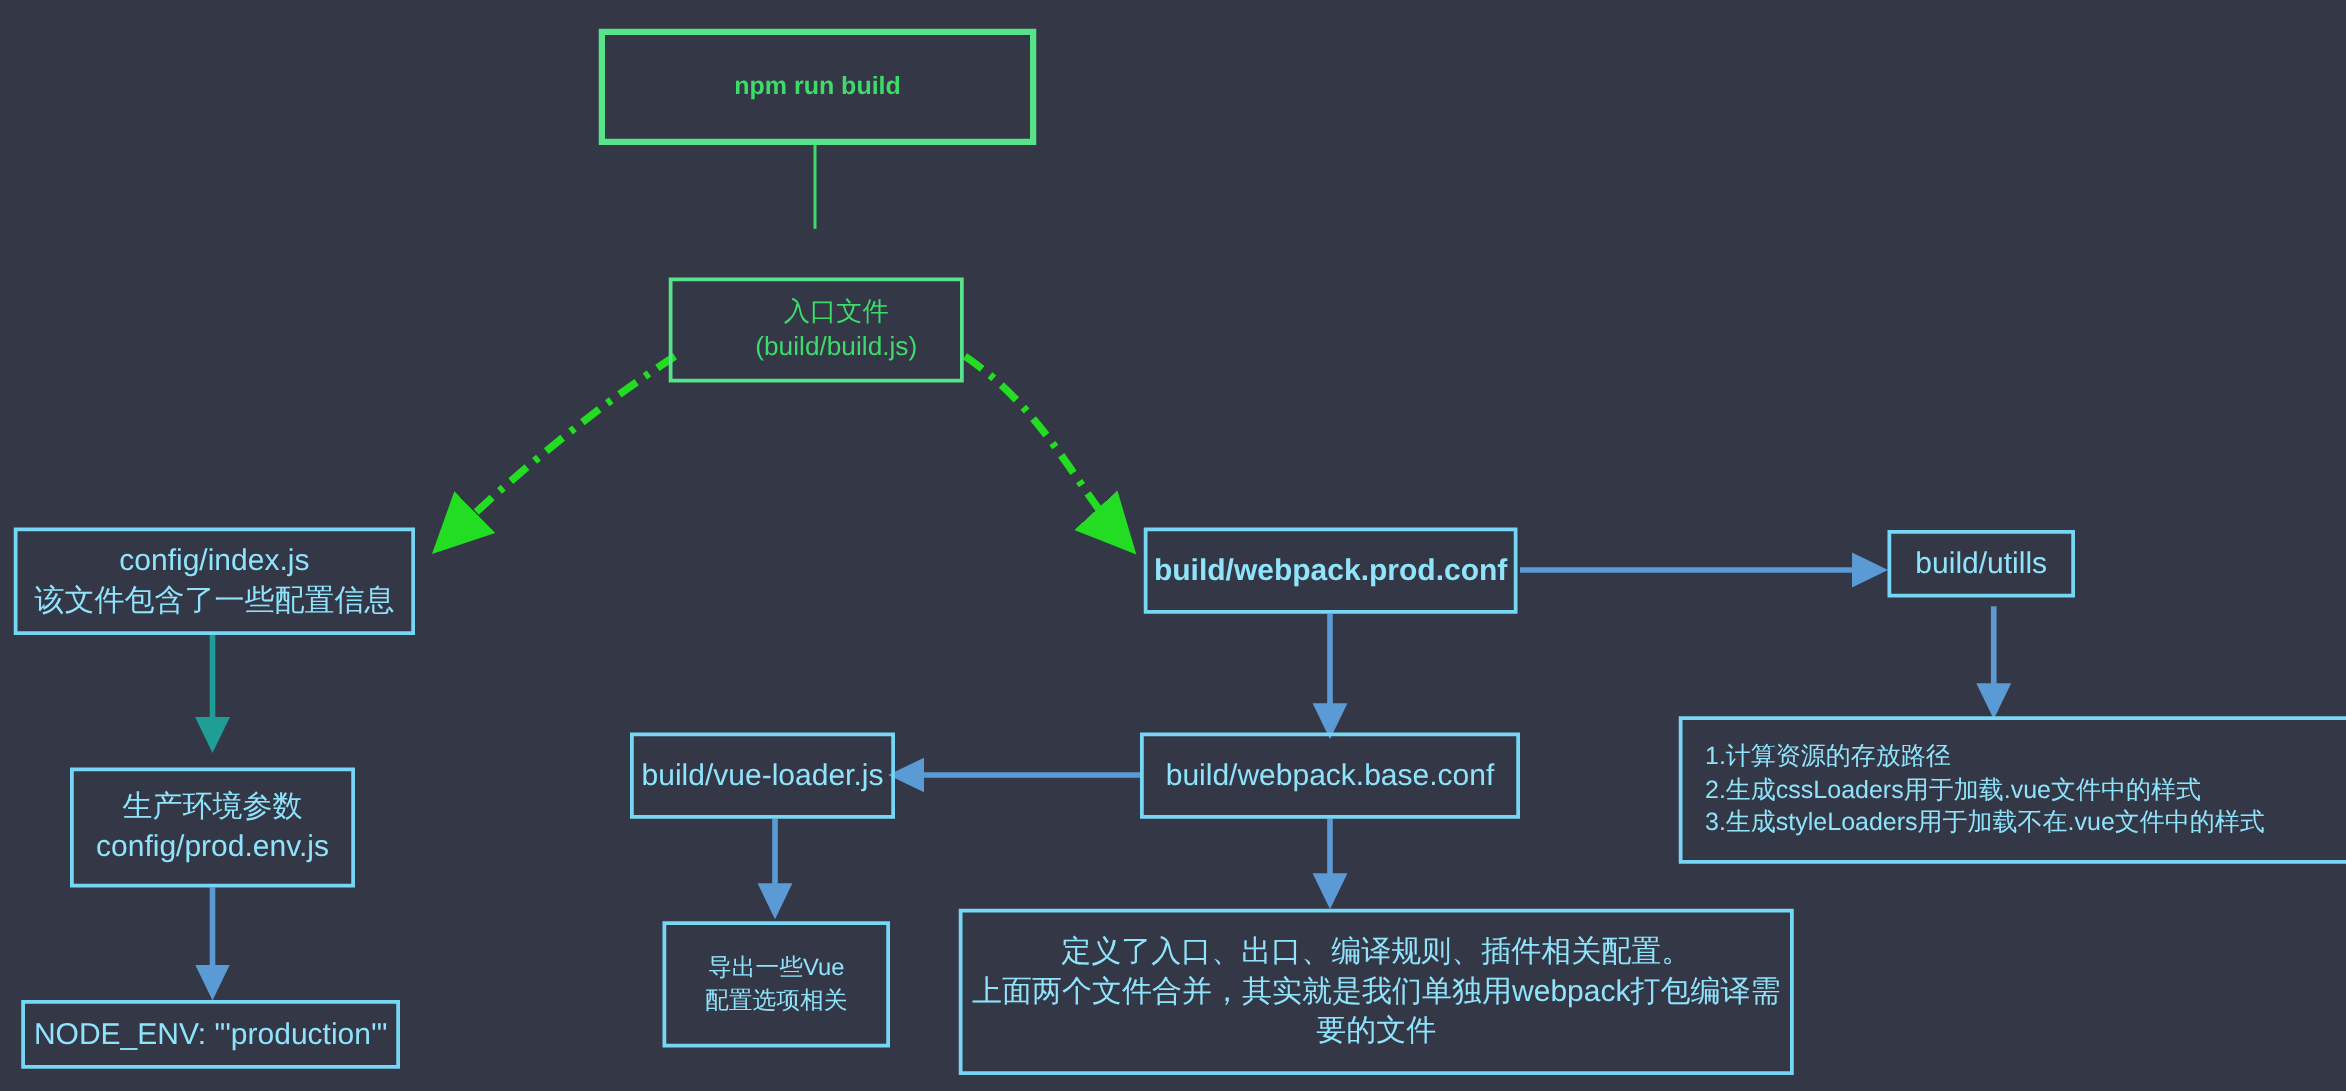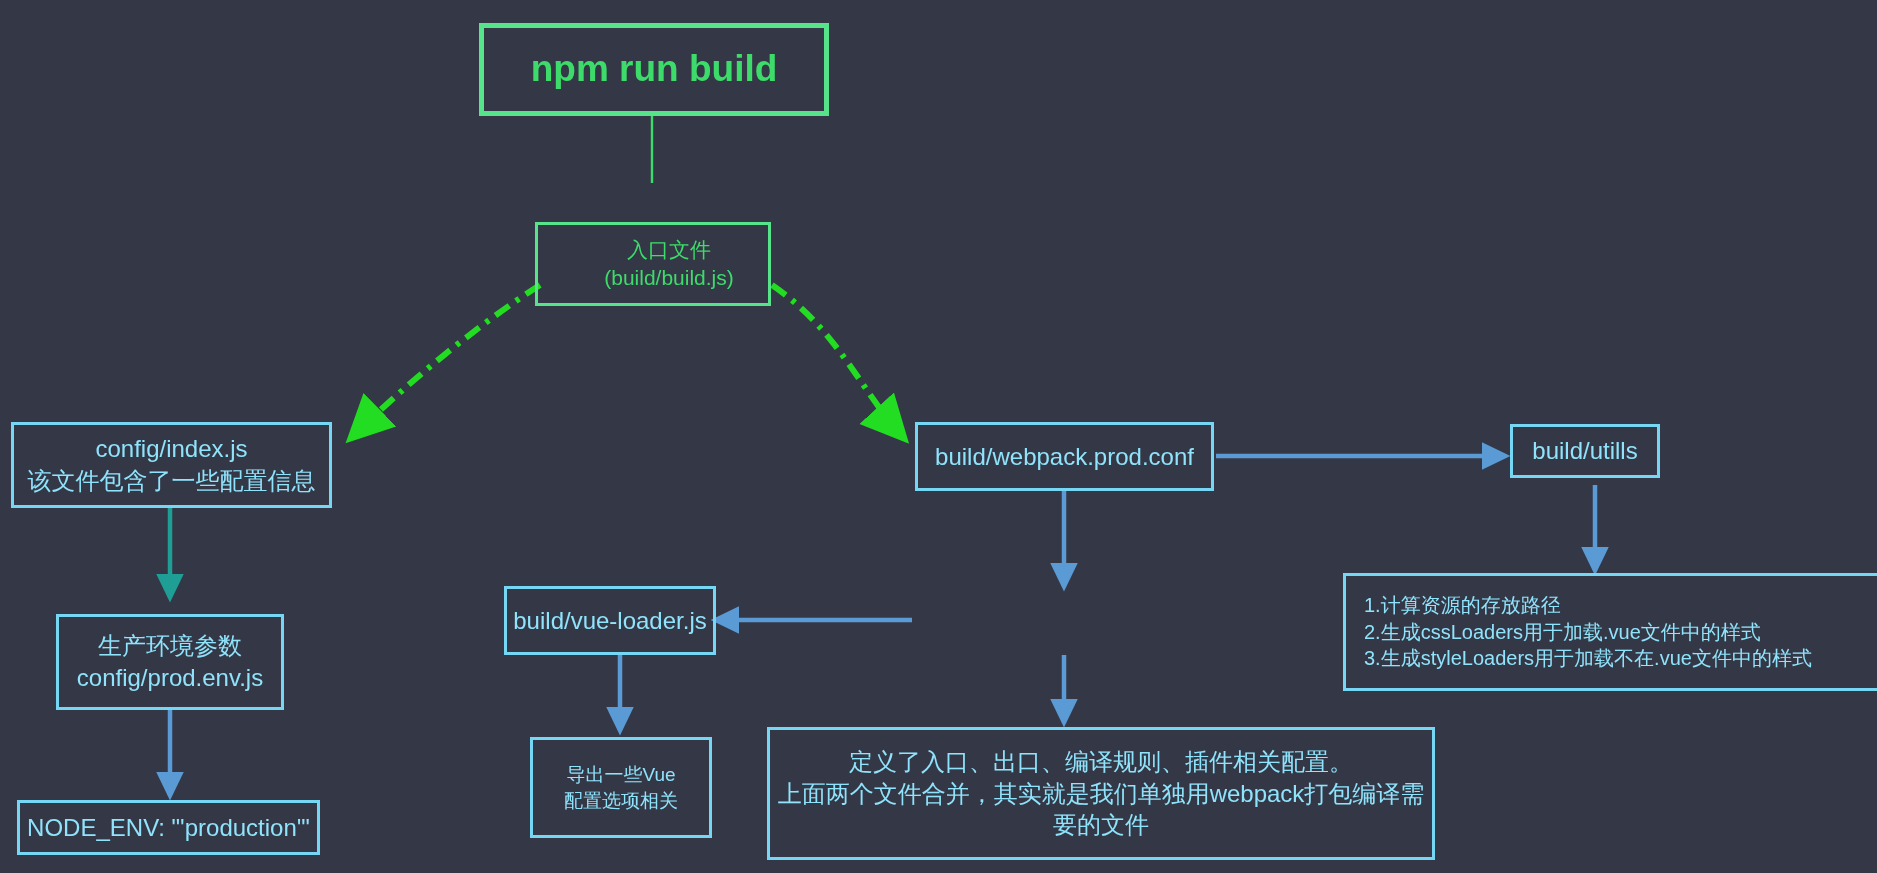--- a/index.html
+++ b/index.html
@@ -39,21 +39,21 @@
     line-height: 1.32;
     white-space: pre-line;
     z-index: 3;
   }
   .node .txt { display: block; }
 
   
   .n-root {
     border: 5px solid #57e389;
     color: #3ddc6a;
-    font-size: 37px;
+    font-size: 20px;
     font-weight: bold;
   }
   .n-entry {
     border: 3px solid #57e389;
     color: #3ddc6a;
     font-size: 21px;
   }
 
   
   .n-blue {
@@ -155,28 +155,31 @@
 
   <div class="node n-blue" style="left:56px; top:614px; width:228px; height:96px;">
     <span class="txt">生产环境参数
 config/prod.env.js</span>
   </div>
 
   <div class="node n-blue" style="left:17px; top:800px; width:303px; height:55px;">
     <span class="txt">NODE_ENV: "'production'"</span>
   </div>
 
-  <div class="node n-blue" style="left:915px; top:422px; width:299px; height:69px;">
+  <div class="node n-blue" style="left:915px; top:422px; width:299px; height:69px;font-weight:bold;">
     <span class="txt">build/webpack.prod.conf</span>
   </div>
 
   <div class="node n-blue" style="left:1510px; top:424px; width:150px; height:54px;">
     <span class="txt">build/utills</span>
   </div>
 
+  <div class="node n-blue" style="left:912px; top:586px; width:304px; height:69px;">
+    <span class="txt">build/webpack.base.conf</span>
+  </div>
 
   <div class="node n-blue" style="left:504px; top:586px; width:212px; height:69px;">
     <span class="txt">build/vue-loader.js</span>
   </div>
 
   <div class="node n-blue-sm" style="left:530px; top:737px; width:182px; height:101px;text-align:center;">
     <span class="txt">导出一些Vue
 配置选项相关</span>
   </div>
 

